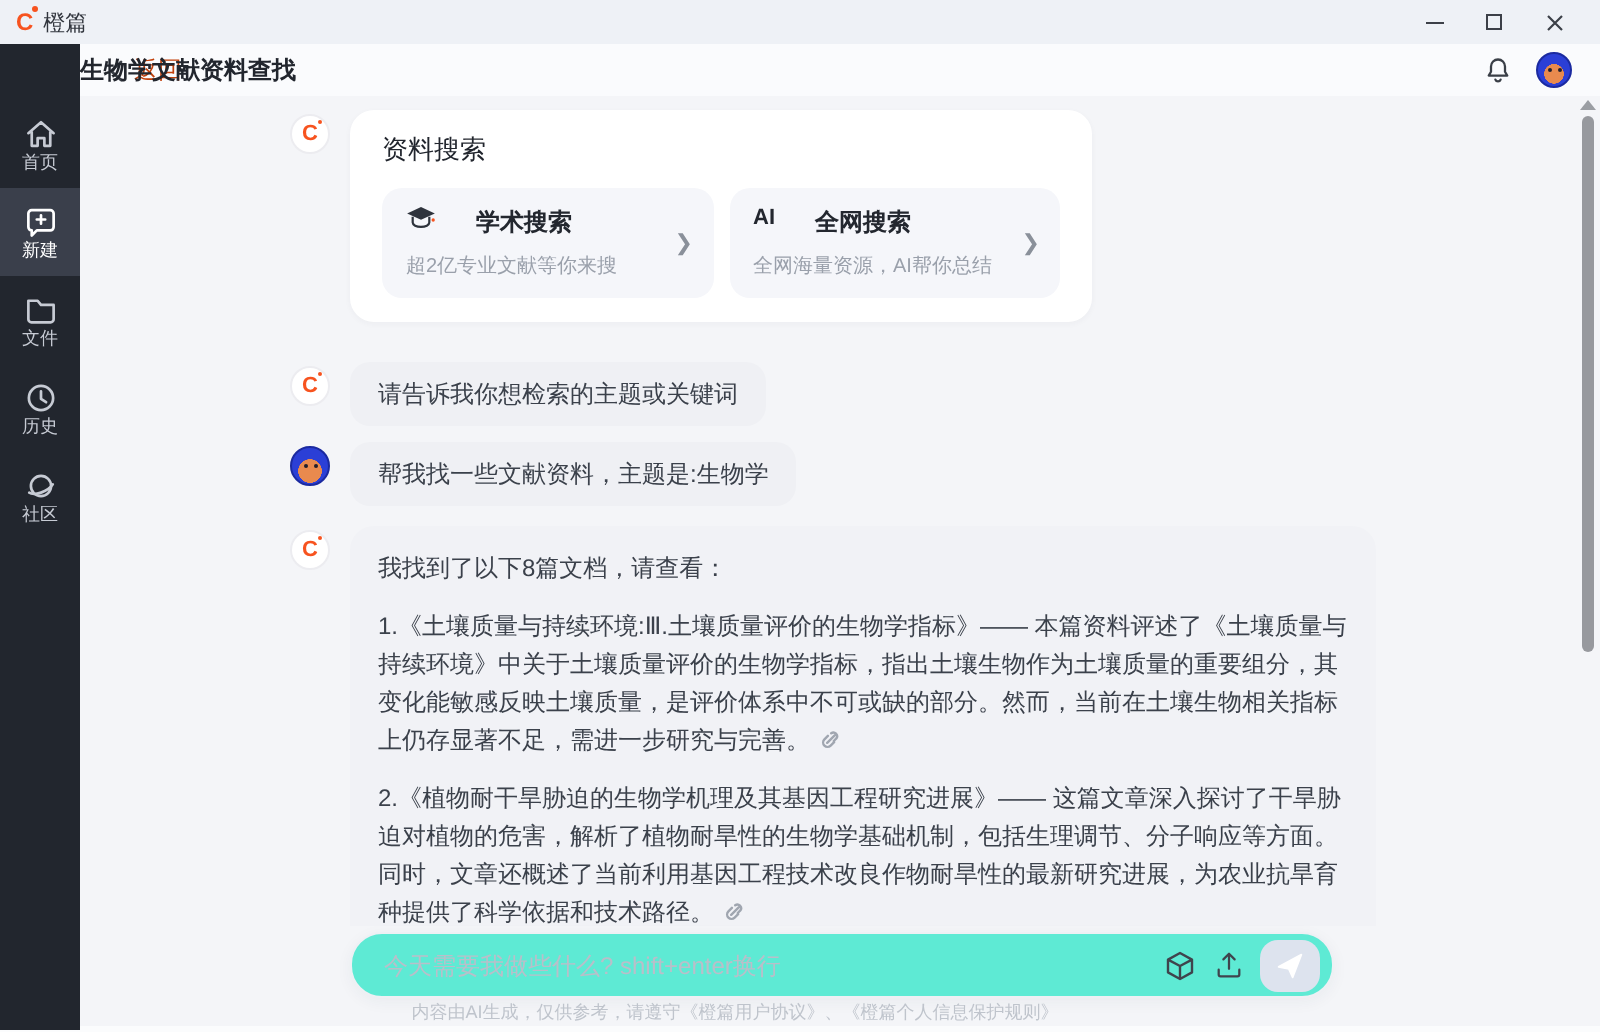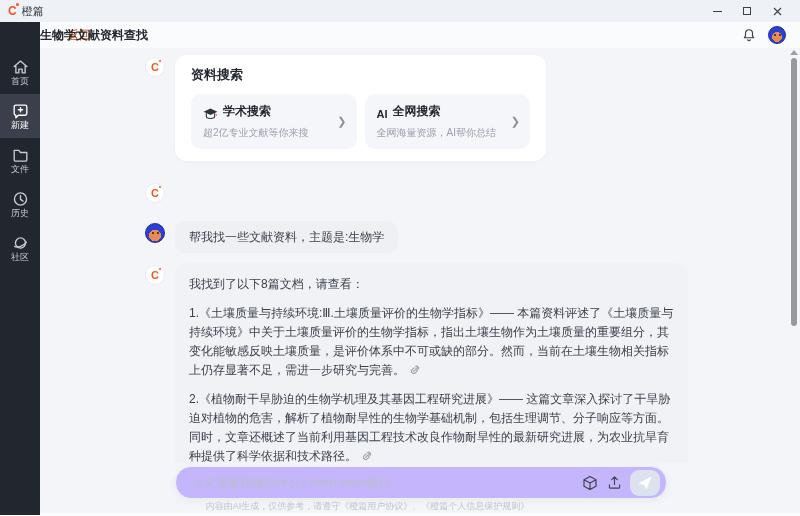--- a/index.html
+++ b/index.html
@@ -54,42 +54,42 @@
     border-radius:50%; background:#f7531f; }
   .user-avatar { position:absolute; width:20px; height:20px; border-radius:50%;
     background:radial-gradient(circle at 50% 64%, #e98a4e 0 40%, #2b3fd6 41% 100%);
     border:1px solid #1b2aa0; }
   .user-avatar::after{content:"";position:absolute;left:6px;top:8px;width:2px;height:2px;border-radius:50%;
     background:#221f2c;box-shadow:5px 0 0 #221f2c;}
 
   
   .intro-card { position:absolute; left:135px; top:7px; width:371px; background:#ffffff;
     border-radius:12px; padding:11px 16px 12px; box-shadow:0 1px 3px rgba(40,50,80,.04); }
-  .intro-title { font-size:13px; font-weight:bold; color:#22262e; }
+  .intro-title { font-size:13px; font-weight:normal; color:#22262e; }
   .intro-desc { font-size:11px; color:#575d68; margin-top:7px; line-height:15px; }
   .opt-row { display:flex; gap:8px; margin-top:10px; }
   .opt-card { flex:1; background:#f5f6fa; border-radius:10px; padding:9px 10px 9px 12px;
     display:flex; align-items:center; cursor:pointer; }
   .opt-body { flex:1; }
-  .opt-title { display:flex; align-items:flex-end; gap:5px; font-size:12px; font-weight:bold; color:#23272f; }
+  .opt-title { display:flex; align-items:flex-start; gap:20px; font-size:12px; font-weight:bold; color:#23272f; }
   .ai-glyph { font-size:11px; font-weight:bold; color:#23272f; font-style:normal; }
   .opt-sub { font-size:10px; color:#9aa0ab; margin-top:6px; }
   .opt-chev { color:#8a909a; font-size:11px; margin-left:4px; }
 
   
   .bubble { position:absolute; background:#eff0f4; border-radius:10px; padding:8px 14px;
     font-size:12px; color:#3b414b; line-height:16px; white-space:nowrap; }
   .bigbubble { position:absolute; left:135px; top:215px; width:513px; background:#f1f2f6;
     border-radius:12px; padding:12px 14px; font-size:12px; color:#3b414b; line-height:19px; }
   .doc-p { margin-top:10px; }
   .link-ic { vertical-align:-2px; margin-left:4px; cursor:pointer; }
 
   
   .composer-mask { position:absolute; left:0; top:415px; width:760px; height:50px; background:#f4f5f8; }
-  .inputbox { position:absolute; left:135px; top:3px; width:492px; height:33px; background:#c4b5fd;
+  .inputbox { position:absolute; left:135px; top:3px; width:492px; height:33px; background:#5eead4;
     border:1px solid #eef0f4; border-radius:16px; box-shadow:0 2px 8px rgba(40,50,80,.05);
     display:flex; align-items:center; padding:0 6px 0 16px; }
   .inputbox input { flex:1; border:none; outline:none; font-size:12px; color:#3b414b; background:transparent;
     font-family:inherit; }
   .inputbox input::placeholder { color:#b9bfc9; }
   .ic-btn { display:flex; align-items:center; justify-content:center; width:24px; height:24px; cursor:pointer; }
   .send-btn { width:30px; height:26px; border-radius:9px; background:#dde3ee; display:flex;
     align-items:center; justify-content:center; margin-left:4px; cursor:pointer; }
   .footer-note { position:absolute; left:40px; top:500px; width:655px; text-align:center;
     font-size:9px; color:#bfc4cc; z-index:5; }
@@ -208,20 +208,23 @@
             <div class="opt-sub">全网海量资源，AI帮你总结</div>
           </div>
           <span class="opt-chev">❯</span>
         </div>
       </div>
     </div>
 
     <span class="bot-avatar" style="left:105px; top:135px;">
         <i>C</i>
       </span>
+    <div class="bubble" style="left:135px; top:133px;">
+      <span>请告诉我你想检索的主题或关键词</span>
+    </div>
 
     <span class="user-avatar" style="left:105px; top:175px;"></span>
     <div class="bubble" style="left:135px; top:173px;">
       <span>帮我找一些文献资料，主题是:生物学</span>
     </div>
 
     <span class="bot-avatar" style="left:105px; top:217px;">
         <i>C</i>
       </span>
     <div class="bigbubble">

